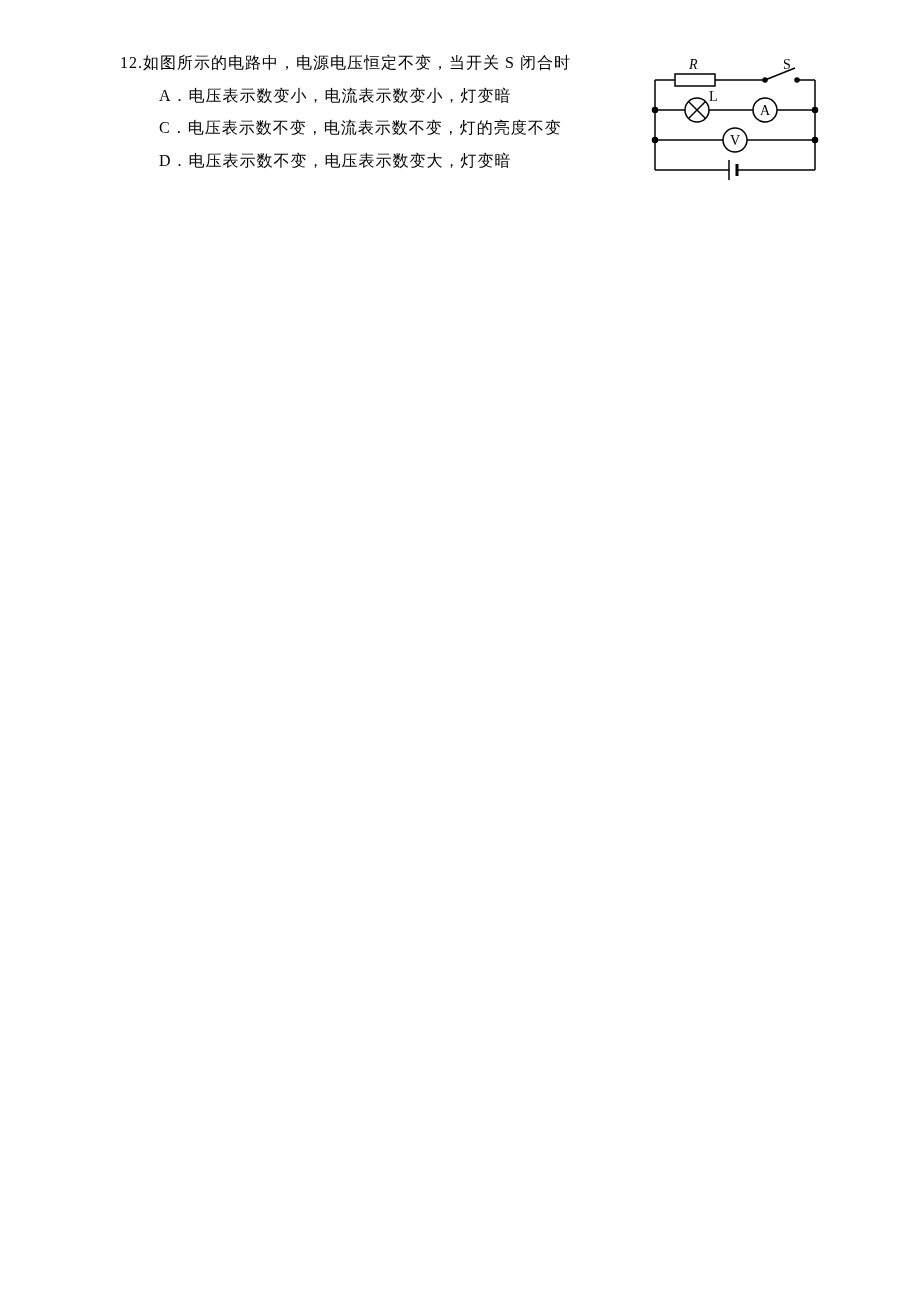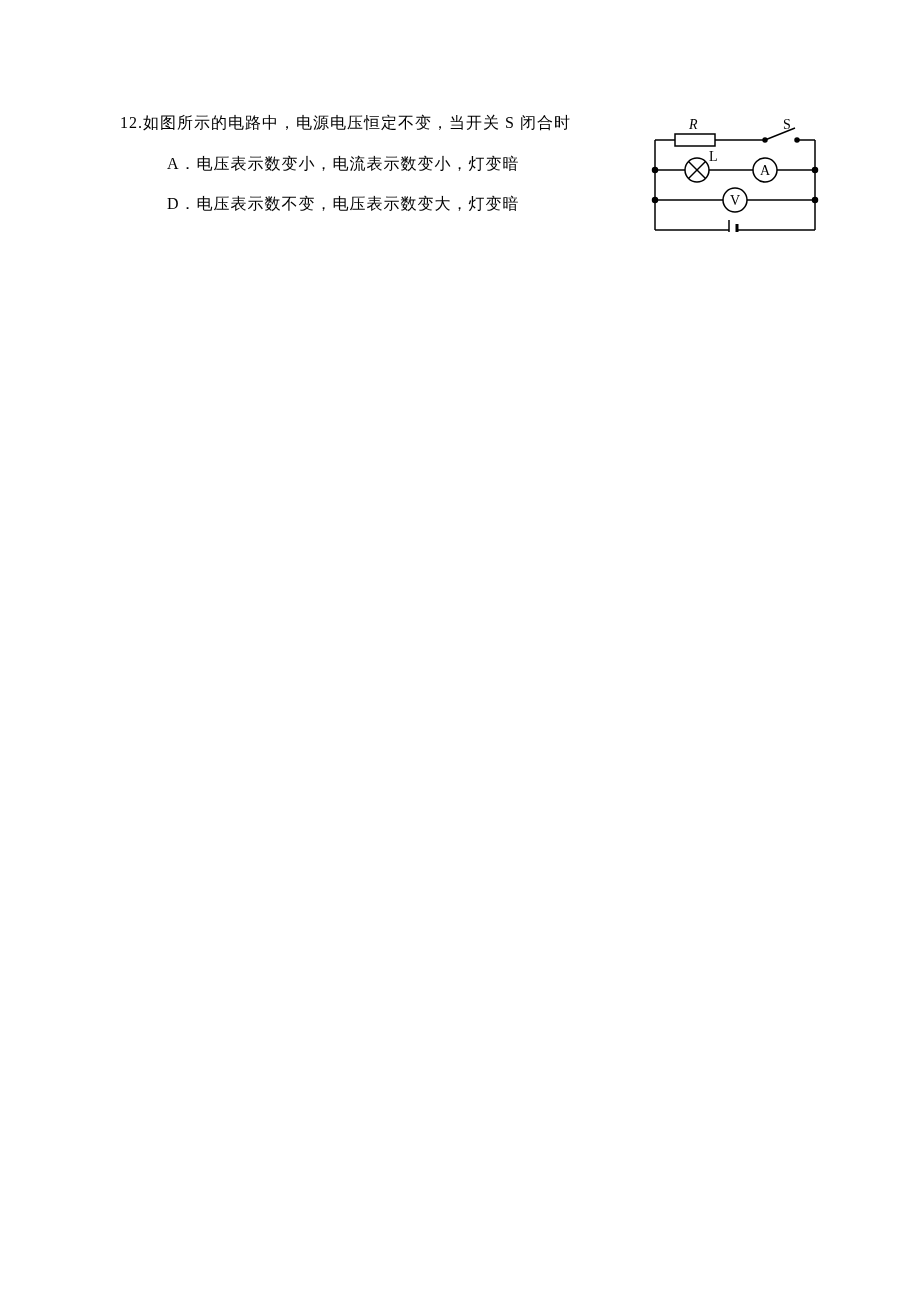--- a/index.html
+++ b/index.html
@@ -5,38 +5,38 @@
     body {
       font-family: "SimSun", "宋体", serif;
       font-size: 16px;
       color: #000;
       margin: 0;
       padding: 0;
       background: #fff;
       width: 920px;
     }
     .page {
-      padding: 110px 120px 0 120px;
+      padding: 50px 120px 0 120px;
       position: relative;
     }
     .question {
       position: relative;
     }
     .question-text {
       width: 460px;
       line-height: 1.6;
       letter-spacing: 1px;
     }
     .options {
       margin-left: 2em;
       line-height: 1.6;
       letter-spacing: 1px;
     }
     .option {
-      margin: 15px;
+      margin: 7px;
     }
     .circuit-figure {
       position: absolute;
       right: -25px;
       top: 5px;
     }
     .circuit-figure svg {
       width: 190px;
       height: 140px;
     }
@@ -48,20 +48,21 @@
 </head>
 <body>
 
 <div class="page">
   <div class="question">
     <div class="question-text">
       <span>12.</span><span>如图所示的电路中，电源电压恒定不变，当开关 S 闭合时</span>
     </div>
     <div class="options">
       <p class="option"><span>A．</span><span>电压表示数变小，电流表示数变小，灯变暗</span></p>
+      <p class="option"><span>C．</span><span>电压表示数不变，电流表示数不变，灯的亮度不变</span></p>
       <p class="option"><span>D．</span><span>电压表示数不变，电压表示数变大，灯变暗</span></p>
     </div>
 
     <div class="circuit-figure">
       <svg viewBox="0 0 190 140" xmlns="http://www.w3.org/2000/svg">
         <g stroke="#000" stroke-width="1.5" fill="none">
 
           <line x1="20" y1="55" x2="20" y2="25"></line>
 
           <line x1="20" y1="25" x2="40" y2="25"></line>

